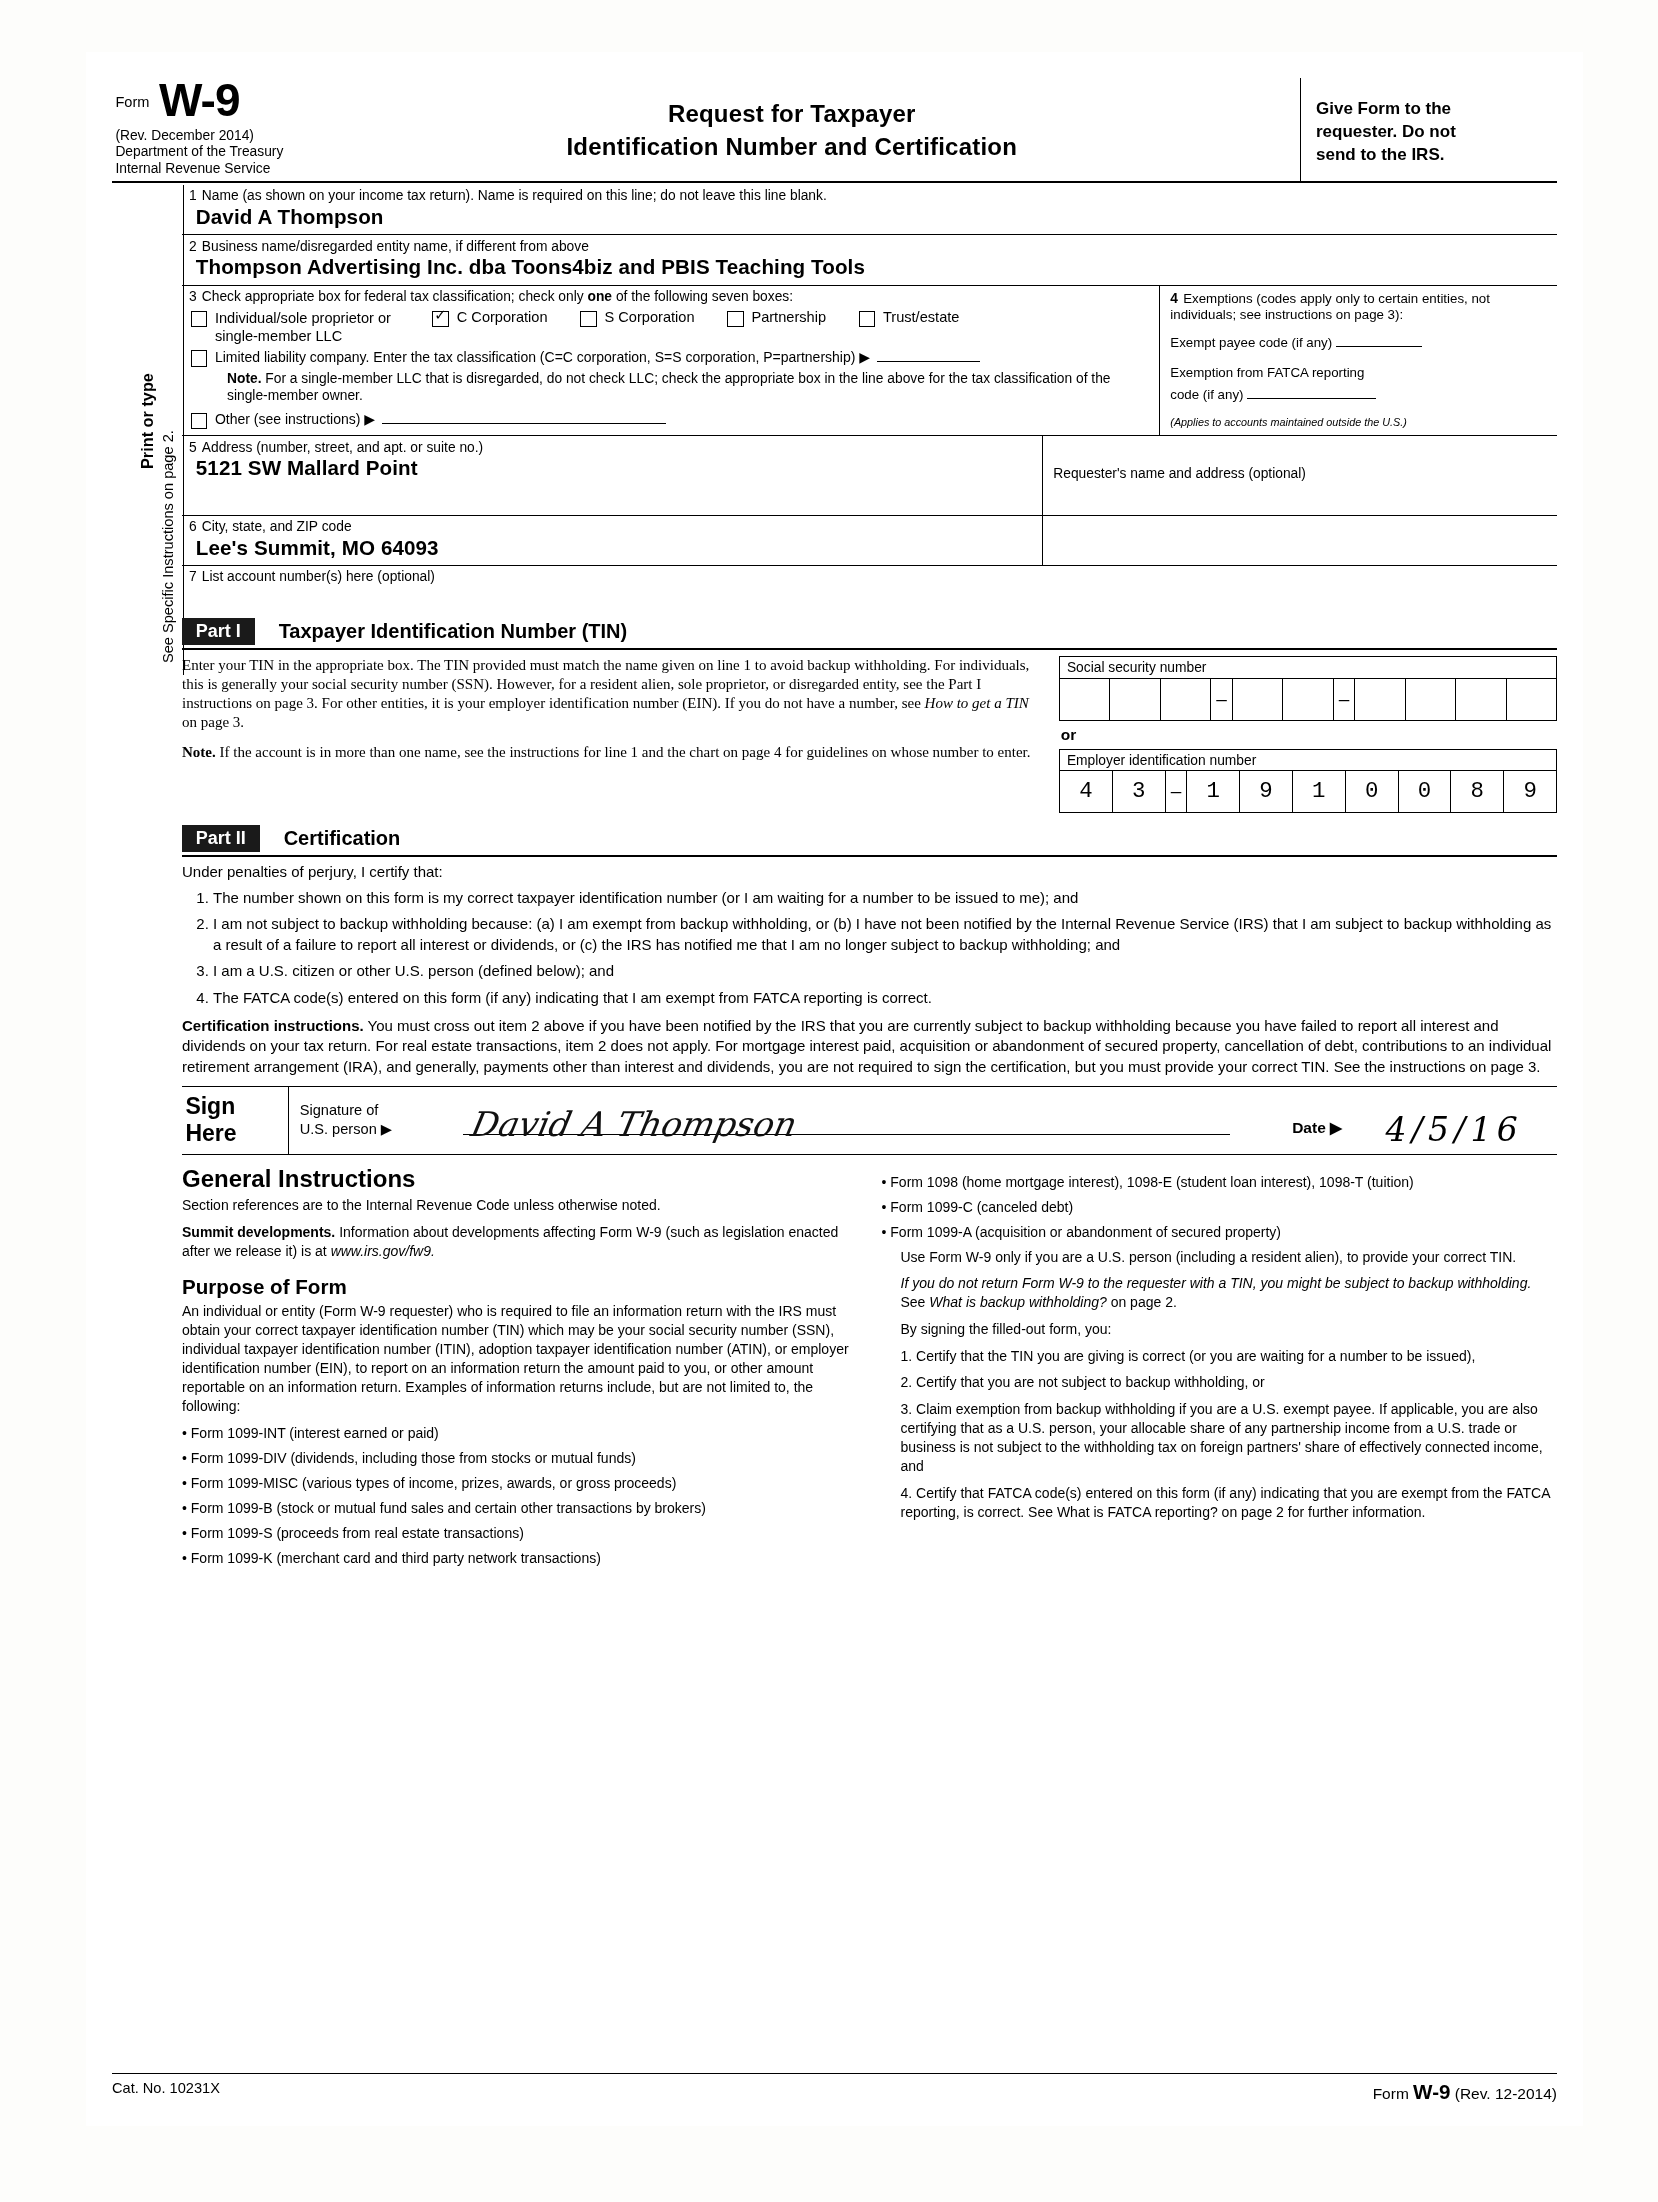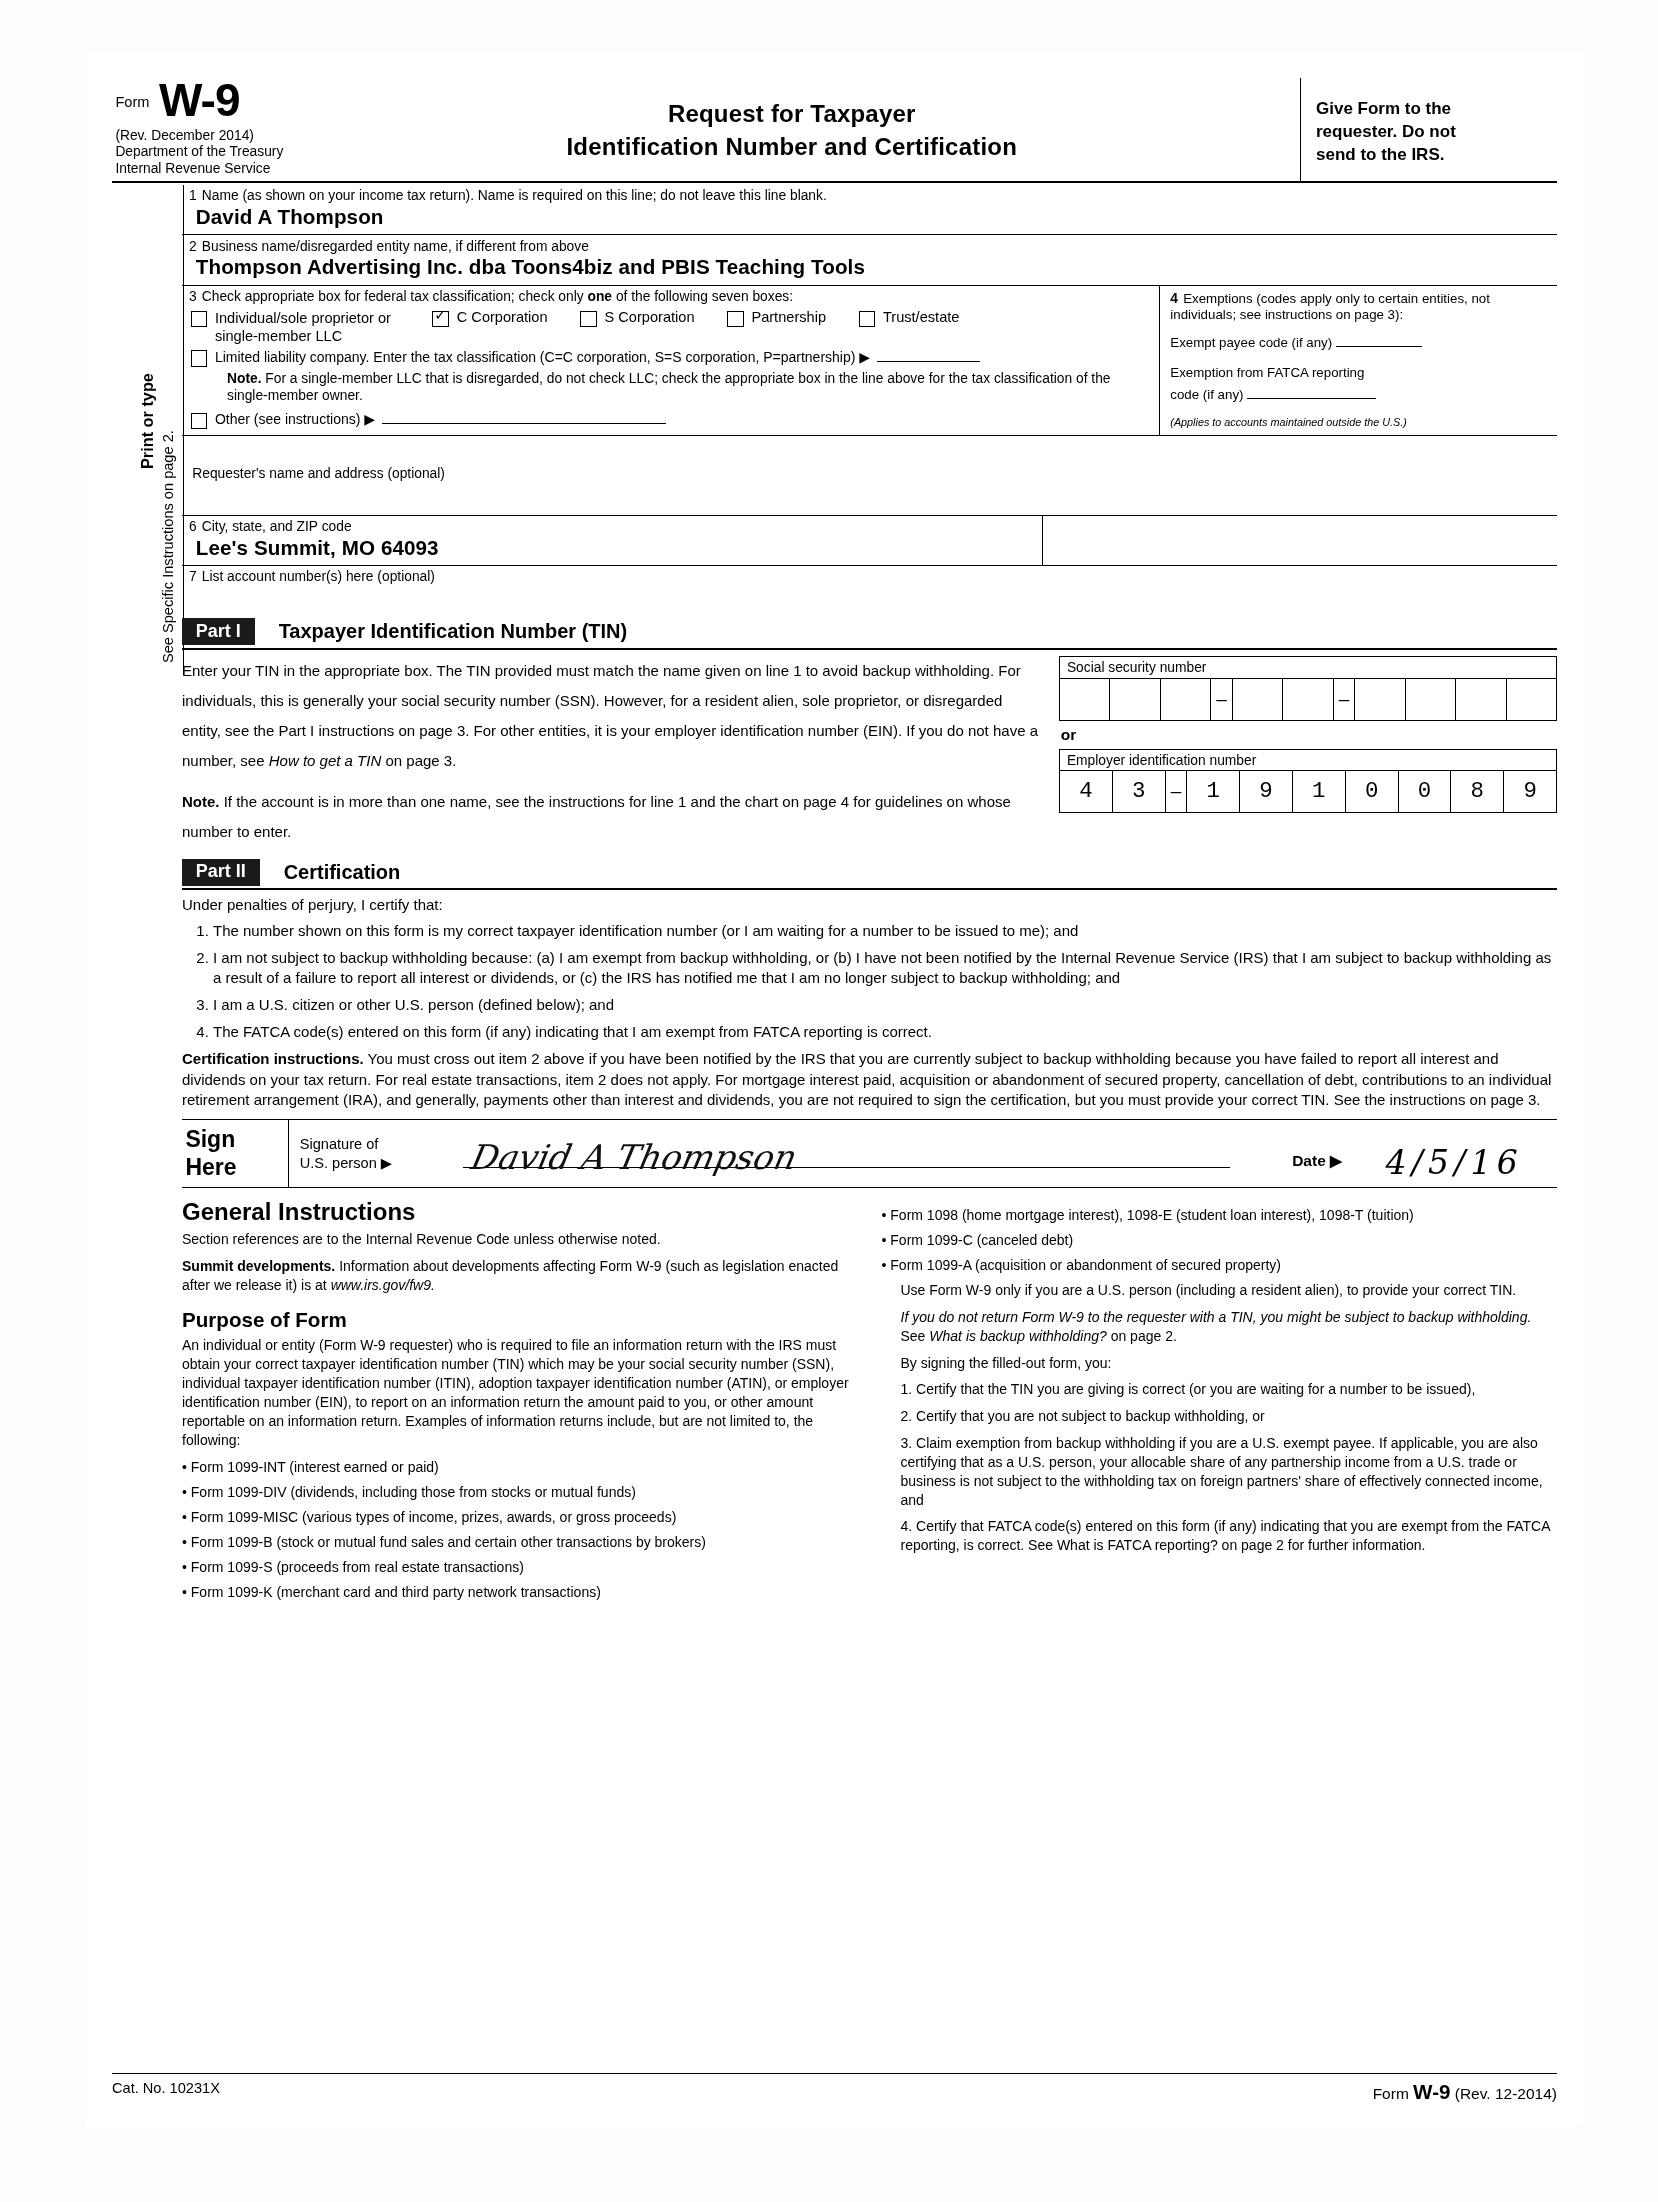--- a/index.html
+++ b/index.html
@@ -212,22 +212,23 @@
     font-weight: bold;
   }
   
   .p1 {
     display: flex;
     margin-top: 6.9px;
   }
   .p1-left {
     width: 860px;
     font-size: 15px;
-    line-height: 30px;
+    line-height: 19px;
     padding-right: 17px;
+    font-family: Liberation Serif, serif;
   }
   .p1-left i { font-style: italic; }
   .p1-left b { font-weight: bold; }
   .p1-right { flex: 1; }
   .boxlabel {
     border: 1.3px solid #000;
     border-bottom: none;
     font-size: 13.8px;
     padding: 2.6px 6.9px;
   }
@@ -470,20 +471,26 @@
           </div>
           <div style="margin-top:5.2px;">
             <span>code (if any)</span>
             <span class="exline" style="width:129px;"></span>
           </div>
           <div class="tiny" style="margin-top:10.3px;">(Applies to accounts maintained outside the U.S.)</div>
         </div>
       </div>
 
       <div class="addr">
+        <div class="addr-left">
+          <div class="ftag">
+            <span class="fnum">5</span><span>Address (number, street, and apt. or suite no.)</span>
+          </div>
+          <div class="fval">5121 SW Mallard Point</div>
+        </div>
         <div class="addr-right">
           <div>Requester's name and address (optional)</div>
           <div style="height:34px"></div>
         </div>
       </div>
 
       <div class="addr">
         <div class="addr-left">
           <div class="ftag">
             <span class="fnum">6</span><span>City, state, and ZIP code</span>

